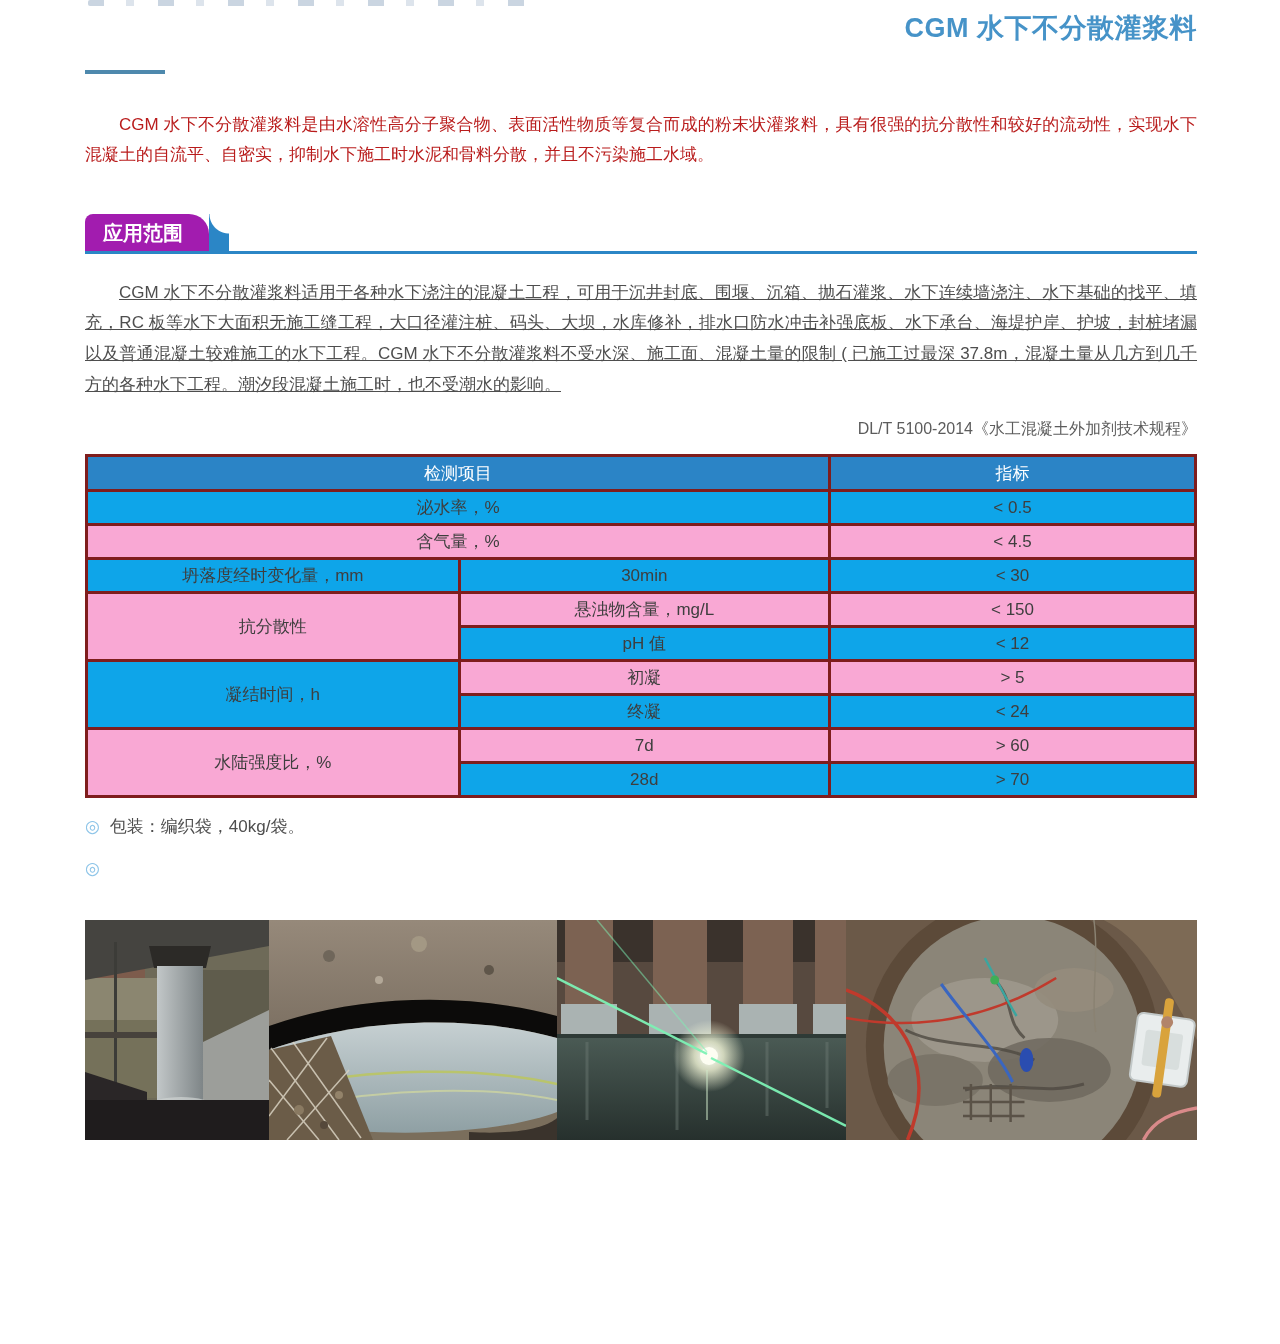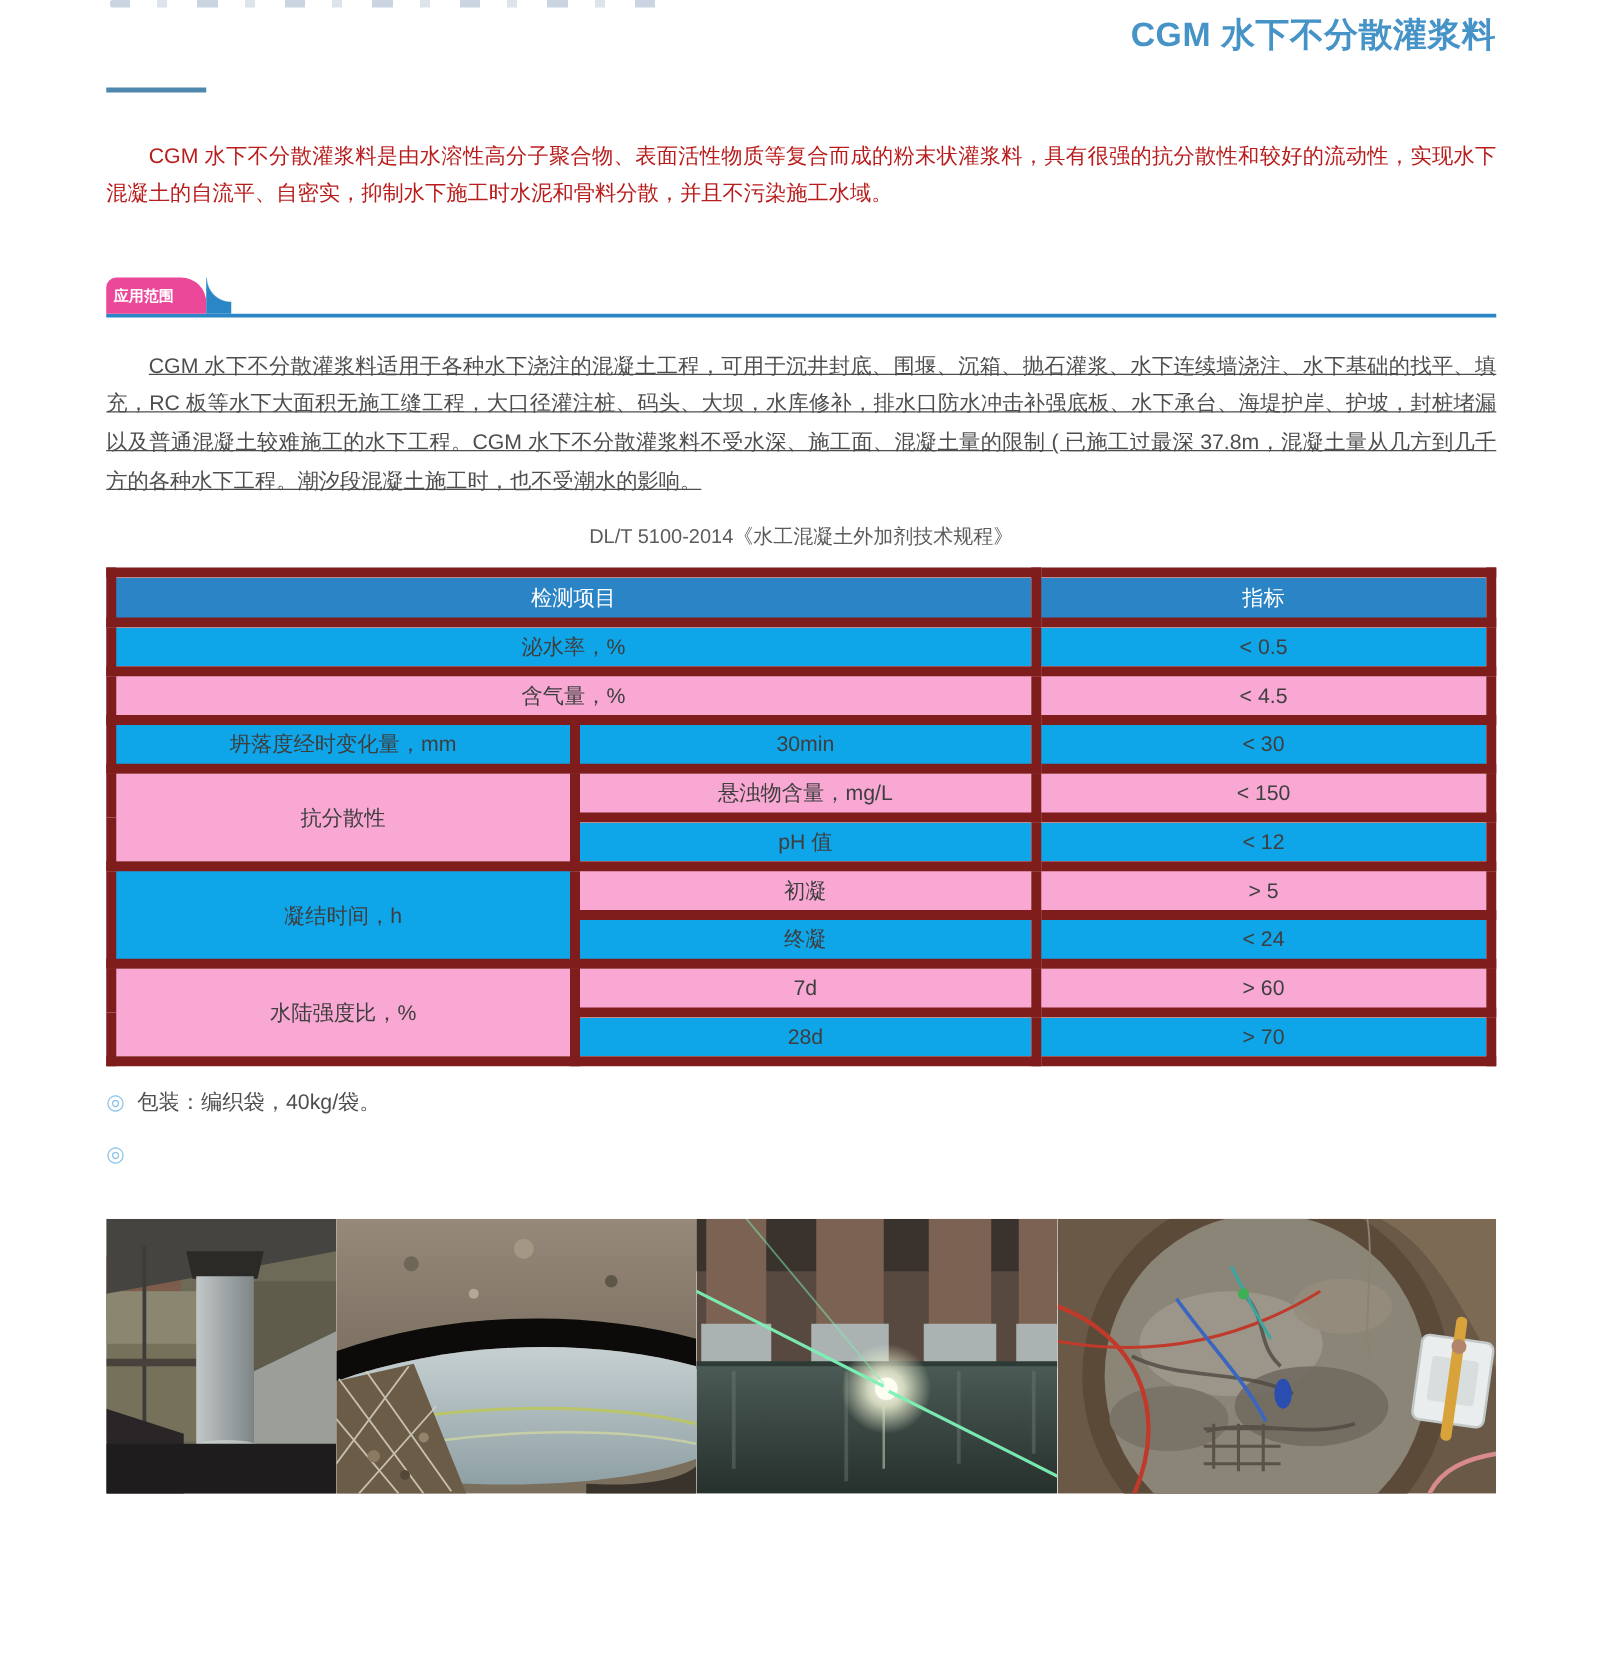--- a/index.html
+++ b/index.html
@@ -24,43 +24,43 @@
   }
   .title-underline { width:80px; height:4px; background:#4e89ad; margin-top:26px; }
 
   .intro {
     margin:36px 0 0 0; font-size:17px; line-height:1.74; text-align:justify;
     text-indent:2em; color:#b91c1c;
   }
 
   .sec-head { margin-top:44px; border-bottom:3px solid #2b86c6; position:relative; height:37px; }
   .badge {
-    position:absolute; left:0; bottom:0; background:#ec4899; color:#ffffff;
-    font-size:12px; font-weight:bold; line-height:1; padding:9px 26px 8px 6px;
+    position:absolute; left:0; bottom:0; background:#a21caf; color:#ffffff;
+    font-size:20px; font-weight:bold; line-height:1; padding:9px 26px 8px 18px;
     border-radius:8px 20px 0 0; white-space:nowrap;
   }
   .badge::after {
     content:""; position:absolute; right:-20px; bottom:0; width:20px; height:100%;
     background:radial-gradient(20px at 100% 0, rgba(255,255,255,0) 19px, #2b86c6 20px);
   }
   .badge.slant { font-style:italic; padding-right:30px; }
 
   .sec-body {
     margin:24px 0 0 0; font-size:17px; line-height:1.82; text-align:justify;
     text-indent:2em; color:#4e4e4e;text-decoration:underline;
   }
 
-  .standard { margin-top:18px; text-align:center; font-size:16px; color:#5c5c5c; }
+  .standard { margin-top:18px; text-align:right; font-size:16px; color:#5c5c5c; }
 
   table.perf {
     width:100%; border-collapse:collapse; margin-top:14px;
     font-size:17px; color:#3e3e3e; table-layout:fixed;
   }
   table.perf th, table.perf td {
-    border:8px solid #7f1d1d; text-align:center; height:29px; padding:1px 4px;
+    border:3px solid #7f1d1d; text-align:center; height:29px; padding:1px 4px;
     overflow:hidden;
   }
   table.perf th.th-blue { background:#2b84c6; color:#ffffff; font-weight:normal; height:30px; }
   .bg-g { background:#0ea5e9; }
   .bg-w { background:#f9a8d4; }
 
   .pack-item { display:flex; gap:10px; margin-top:17px; font-size:17px; color:#4e4e4e; align-items:flex-start; line-height:1.45; }
   .bullet { color:#8cc4e8; font-size:17px; flex:0 0 auto; }
 
   .photos { display:flex; margin-top:38px; width:1112px; height:220px; }

